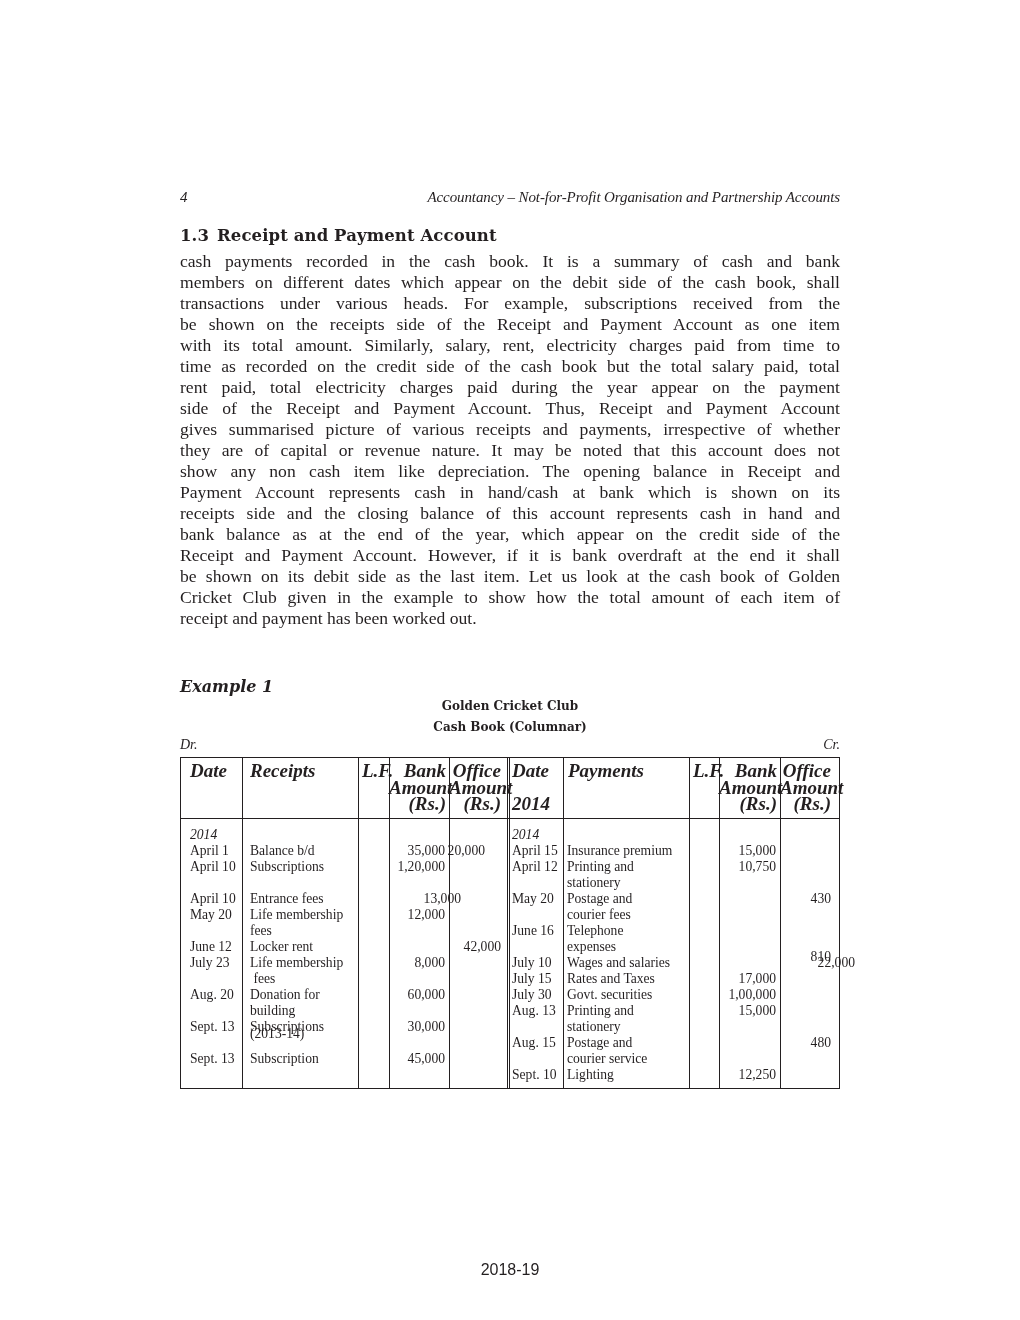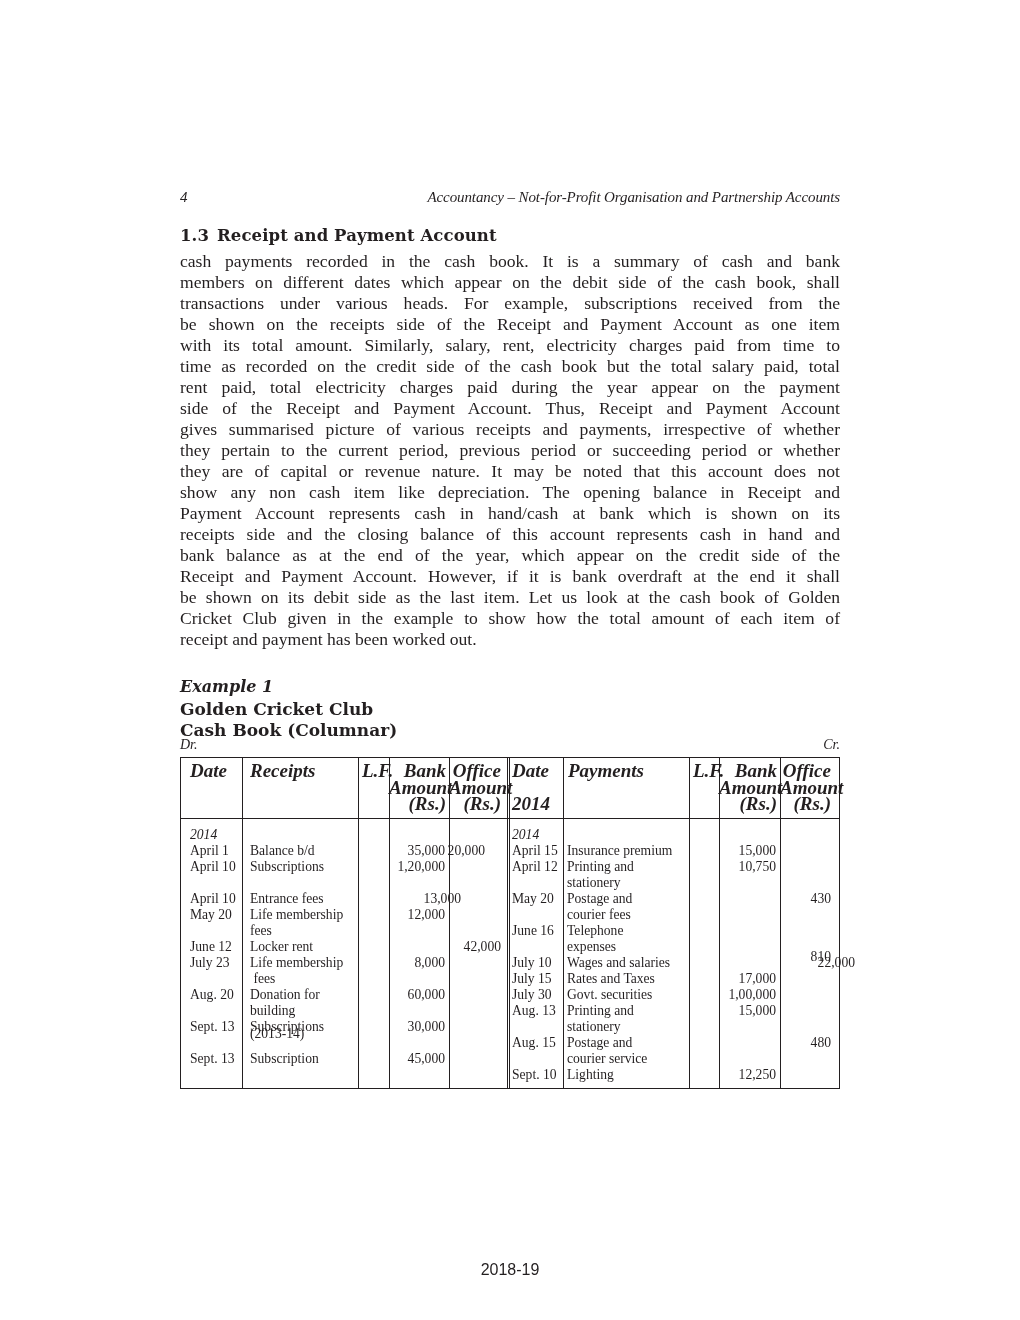--- a/index.html
+++ b/index.html
@@ -7,21 +7,21 @@
   .abs { position:absolute; }
   .running-head { top:189px; left:180px; width:660px; height:20px; font-family:"Liberation Serif", serif; font-size:15px; }
   .running-head .pno { position:absolute; left:0; top:0; font-style:italic; }
   .running-head .title { position:absolute; right:0; top:0; font-style:italic; letter-spacing:-0.1px; }
   .section-heading { top:226px; left:180px; font-family:"DejaVu Serif", serif; font-weight:bold; font-size:16.5px; letter-spacing:0.1px; }
   .section-heading .num { margin-right:8px; }
   .body-text { top:251px; left:180px; width:660px; font-family:"Liberation Serif", serif; font-size:17.6px; line-height:21px; text-align:justify; }
   .body-text .line { display:block; text-align:justify; text-align-last:justify; white-space:nowrap; }
   .body-text .line.last { text-align-last:left; }
   .example-label { top:677px; left:180px; font-family:"DejaVu Serif", serif; font-weight:bold; font-style:italic; font-size:16px; }
-  .table-title { left:180px; width:660px; font-family:"DejaVu Serif", serif; font-weight:bold; font-size:17px; }
+  .table-title { left:180px; width:660px; text-align:center; font-family:"DejaVu Serif", serif; font-weight:bold; font-size:12px; }
   .t1 { top:699px; }
   .t2 { top:720px; }
   .drcr { top:737px; left:180px; width:660px; height:18px; font-family:"Liberation Serif", serif; font-style:italic; font-size:14px; }
   .drcr .dr { position:absolute; left:0; top:0; }
   .drcr .cr { position:absolute; right:0; top:0; }
 
   .cashbook { position:absolute; top:757px; left:180px; width:660px; height:332px; border:1.5px solid #231f20; box-sizing:border-box; font-family:"Liberation Serif", serif; font-size:13.6px; line-height:16px; }
   .vline { position:absolute; top:0; bottom:0; width:0; border-left:1px solid #231f20; }
   .vline.double { border-left:3px double #231f20; width:0; }
   .hline { position:absolute; left:0; right:0; top:60px; border-top:1px solid #231f20; }
@@ -46,21 +46,20 @@
 <div class="abs body-text" id="body-text">
     <span class="line">cash payments recorded in the cash book. It is a summary of cash and bank</span>
     <span class="line">members on different dates which appear on the debit side of the cash book, shall</span>
     <span class="line">transactions under various heads. For example, subscriptions received from the</span>
     <span class="line">be shown on the receipts side of the Receipt and Payment Account as one item</span>
     <span class="line">with its total amount. Similarly, salary, rent, electricity charges paid from time to</span>
     <span class="line">time as recorded on the credit side of the cash book but the total salary paid, total</span>
     <span class="line">rent paid, total electricity charges paid during the year appear on the payment</span>
     <span class="line">side  of the Receipt and Payment Account. Thus, Receipt and Payment Account</span>
     <span class="line">gives summarised picture of various receipts and payments, irrespective of whether</span>
-    <span class="line">they pertain to the current period, previous period or succeeding period or whether</span>
     <span class="line">they are of capital or revenue nature. It may be noted that this account does not</span>
     <span class="line">show any non cash item like depreciation. The opening balance in Receipt and</span>
     <span class="line">Payment Account represents cash in hand/cash at bank which is shown on its</span>
     <span class="line">receipts side and the closing balance of this account represents cash in hand and</span>
     <span class="line">bank balance as at the end of the year, which appear on the credit side of the</span>
     <span class="line">Receipt and Payment Account. However, if it is bank overdraft at the end it shall</span>
     <span class="line">be shown on its debit side as the last item. Let us look at the cash book of Golden</span>
     <span class="line">Cricket Club given in the example to show how the total amount of each item of</span>
     <span class="line last">receipt and payment has been worked out.</span>
   </div>

